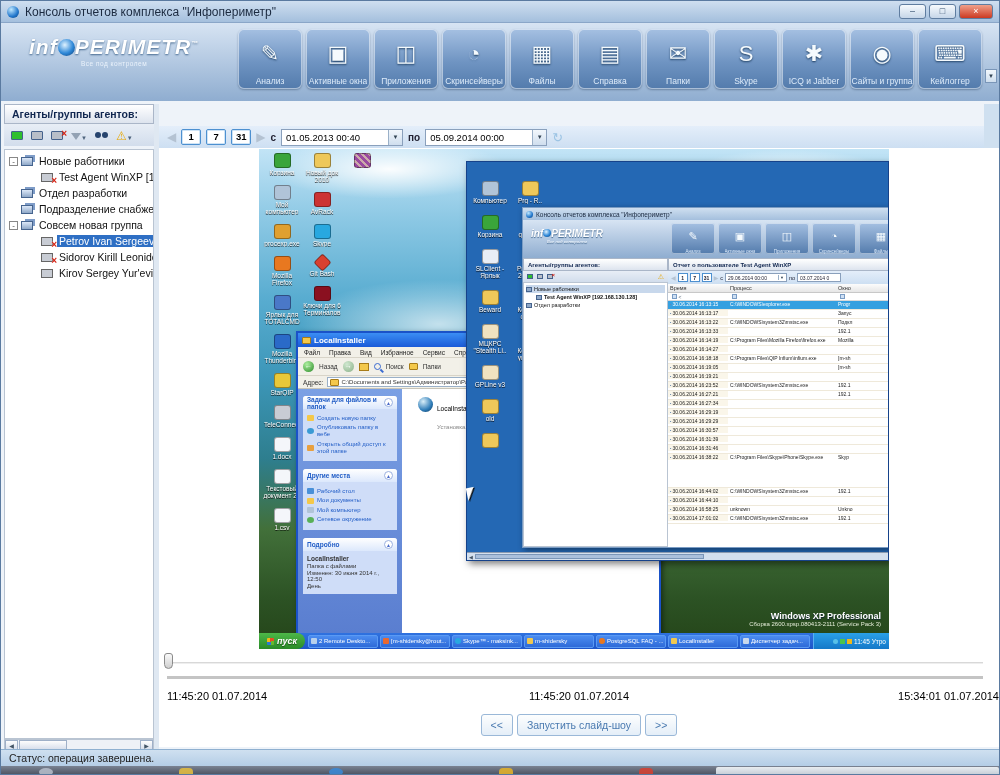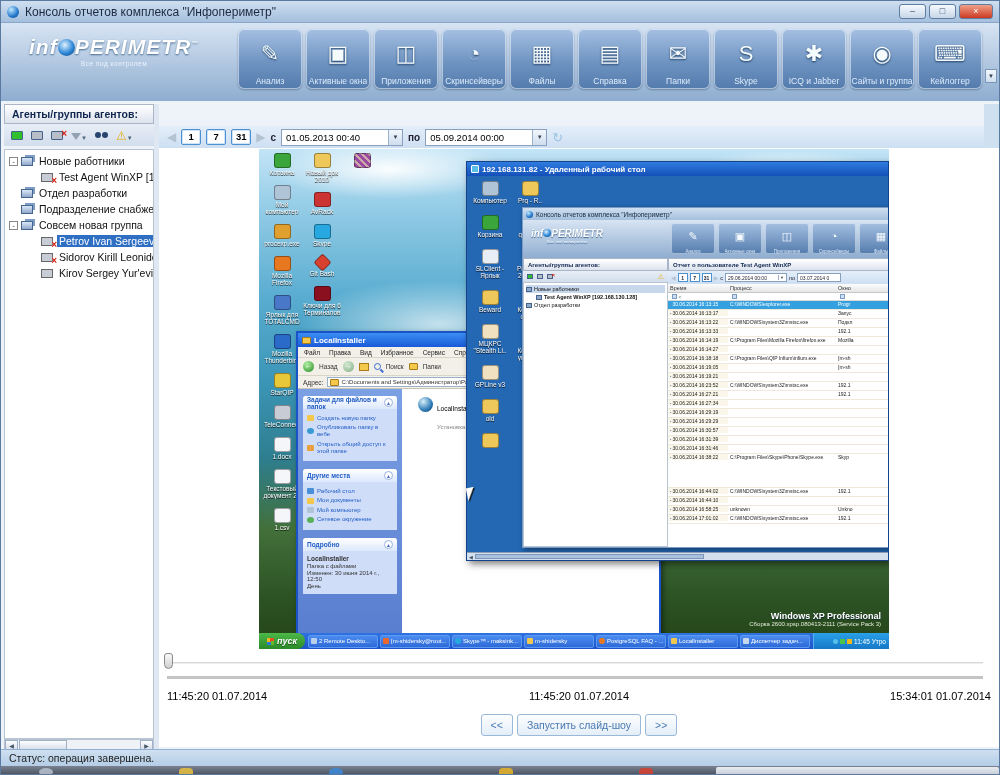--- a/index.html
+++ b/index.html
@@ -69,21 +69,21 @@
   .combo {width:122px;height:17px;background:#fff;border:1px solid #8aa0bc;display:flex;align-items:center;font-size:9.5px;padding-left:4px;color:#000;}
   .combo .dd {margin-left:auto;width:14px;height:100%;background:linear-gradient(#f2f7fc,#cfdeee);border-left:1px solid #9ab0c8;text-align:center;font-size:6px;line-height:15px;color:#345;}
   .refresh {color:#9cc4e4;font-size:13px;}
   .content {position:absolute;top:44px;left:0;right:0;bottom:0;background:#fff;}
 
   
   .slider-track {position:absolute;left:8px;right:16px;top:514px;height:2px;background:#d8d8d8;border-bottom:1px solid #eee;}
   .slider-track2 {position:absolute;left:8px;right:16px;top:528px;height:3px;background:#c4c4c4;}
   .slider-thumb {position:absolute;left:5px;top:505px;width:9px;height:16px;border:1px solid #8a8a8a;border-radius:4px 4px 6px 6px;background:linear-gradient(#fafafa,#cfcfcf);}
   .ts {position:absolute;top:542px;font-size:11px;color:#000;}
-  .ts.l {left:8px;} .ts.c {left:0;right:0;text-align:center;} .ts.r {right:8px;}
+  .ts.l {left:8px;} .ts.c {left:0;right:0;text-align:center;} .ts.r {right:0;}
   .ctrl-row {position:absolute;top:566px;left:0;right:0;display:flex;justify-content:center;gap:4px;}
   .ctrl-btn {border:1px solid #9ab8d8;border-radius:3px;background:linear-gradient(#fdfefe,#e4eef8);color:#4a7ab0;font-size:10.5px;padding:4px 9px;}
 
   
   .statusbar {position:absolute;left:0;right:0;top:748px;height:17px;background:linear-gradient(#cfe0f0,#b4cde6);border-top:1px solid #8fb0d0;font-size:10.5px;color:#222;display:flex;align-items:center;padding:0 8px;}
   .hostbar {position:absolute;left:0;right:0;top:765px;height:10px;background:linear-gradient(#7a8292,#454c5a);}
   .hico {position:absolute;top:2px;width:14px;height:8px;border-radius:4px 4px 0 0;opacity:.85;}
   .hactive {position:absolute;left:715px;right:0;top:1px;bottom:0;background:linear-gradient(#e8ecf0,#c0c8d2);border-radius:2px 2px 0 0;}
 
   
@@ -548,24 +548,20 @@
             <div class="xp-right">
               <div class="file-item">
                 <span class="file-orb"></span>
                 <span><span class="fn">LocalInstaller</span><br><span class="fs">Установка...</span></span>
               </div>
             </div>
           </div>
         </div>
 
         <div class="rdp">
-          <div class="rdp-title">
-            <span class="rd-ico"></span>
-            <span>192.168.131.82 - Удаленный рабочий стол</span>
-          </div>
           <div class="rdp-body">
             <div class="icons-col" style="left:4px;top:5px;gap:11px;">
 
             <div class="di">
                   <span class="ic c-comp"></span>
                   <span class="lb">Компьютер</span>
                 </div>
                 <div class="di">
                   <span class="ic c-bin"></span>
                   <span class="lb">Корзина</span>

